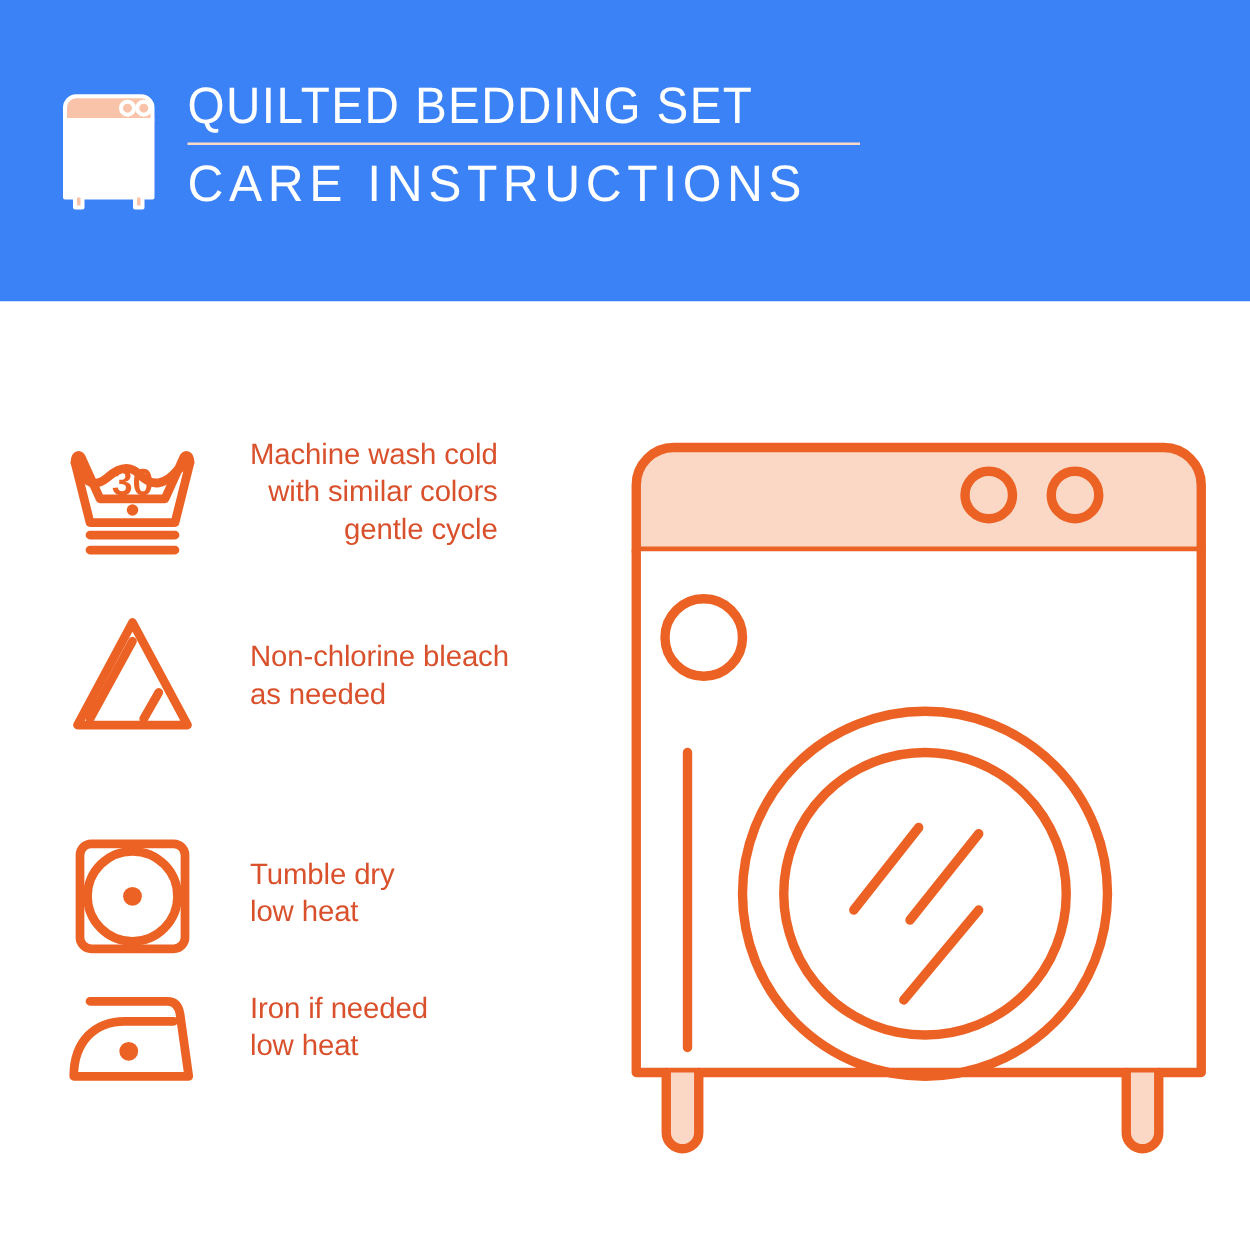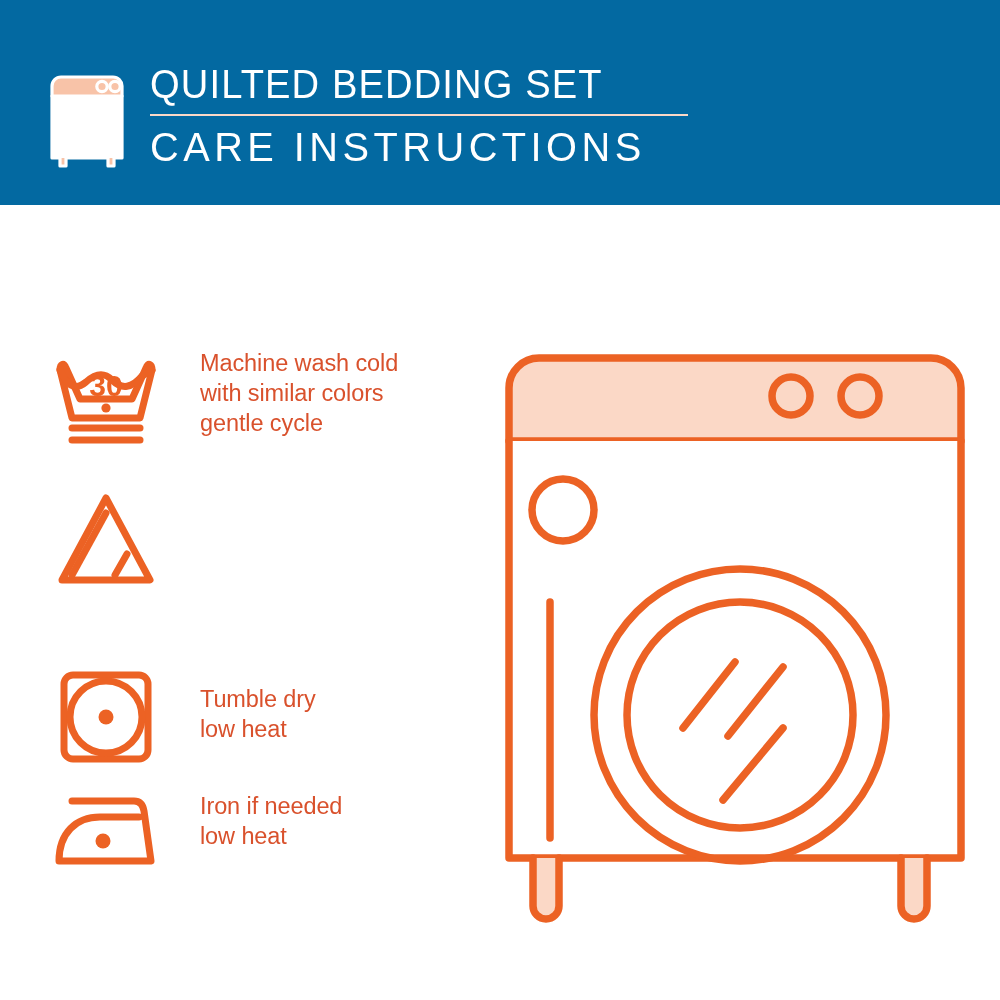--- a/index.html
+++ b/index.html
@@ -18,22 +18,22 @@
     background: #ffffff;
     overflow: hidden;
   }
 
   
   .header {
     position: absolute;
     left: 0;
     top: 0;
     width: 1000px;
-    height: 205px;
-    background: #0369a1;
+    height: 241px;
+    background: #3b82f6;
   }
   .header-inner {
     position: absolute;
     left: 44px;
     top: 62px;
     display: flex;
     align-items: flex-start;
   }
   .header-logo {
     width: 86px;
@@ -104,21 +104,21 @@
   .care-label {
     color: #d9512c;
     font-size: 23.5px;
     line-height: 30px;
     letter-spacing: -0.1px;
     margin-left: 38px;
     padding-top: 4px;
     white-space: pre-line;
     font-weight: 400;
   }
-  .care-row-0 .care-label { padding-top: 6px; }
+  .care-row-0 .care-label { padding-top: 6px; text-align: right; }
   .care-row-1 .care-label { padding-top: 24px; }
   .care-row-2 .care-label { padding-top: 22px; }
   .care-row-3 .care-label { padding-top: 14px; }
 
   
   .illustration {
     position: absolute;
     left: 495px;
     top: 330px;
     width: 480px;
@@ -184,20 +184,22 @@
     <div class="care-row care-row-1">
       <div class="care-symbol">
         <svg viewBox="0 0 112 110" width="112" height="110">
           <g fill="none" stroke="#ec6224" stroke-width="7" stroke-linecap="round" stroke-linejoin="round">
             <path d="M56 12 L100 94 L12 94 Z"></path>
             <line x1="56" y1="27" x2="22" y2="89"></line>
             <line x1="77" y1="68" x2="65" y2="89"></line>
           </g>
         </svg>
       </div>
+      <div class="care-label">Non-chlorine bleach
+as needed</div>
     </div>
 
     <div class="care-row care-row-2">
       <div class="care-symbol">
         <svg viewBox="0 0 112 110" width="112" height="110">
           <g fill="none" stroke="#ec6224" stroke-width="7" stroke-linecap="round" stroke-linejoin="round">
             <rect x="14" y="13" width="84" height="84" rx="9" ry="9"></rect>
             <circle cx="56" cy="55" r="36"></circle>
           </g>
           <circle cx="56" cy="55" r="7.5" fill="#ec6224"></circle>

